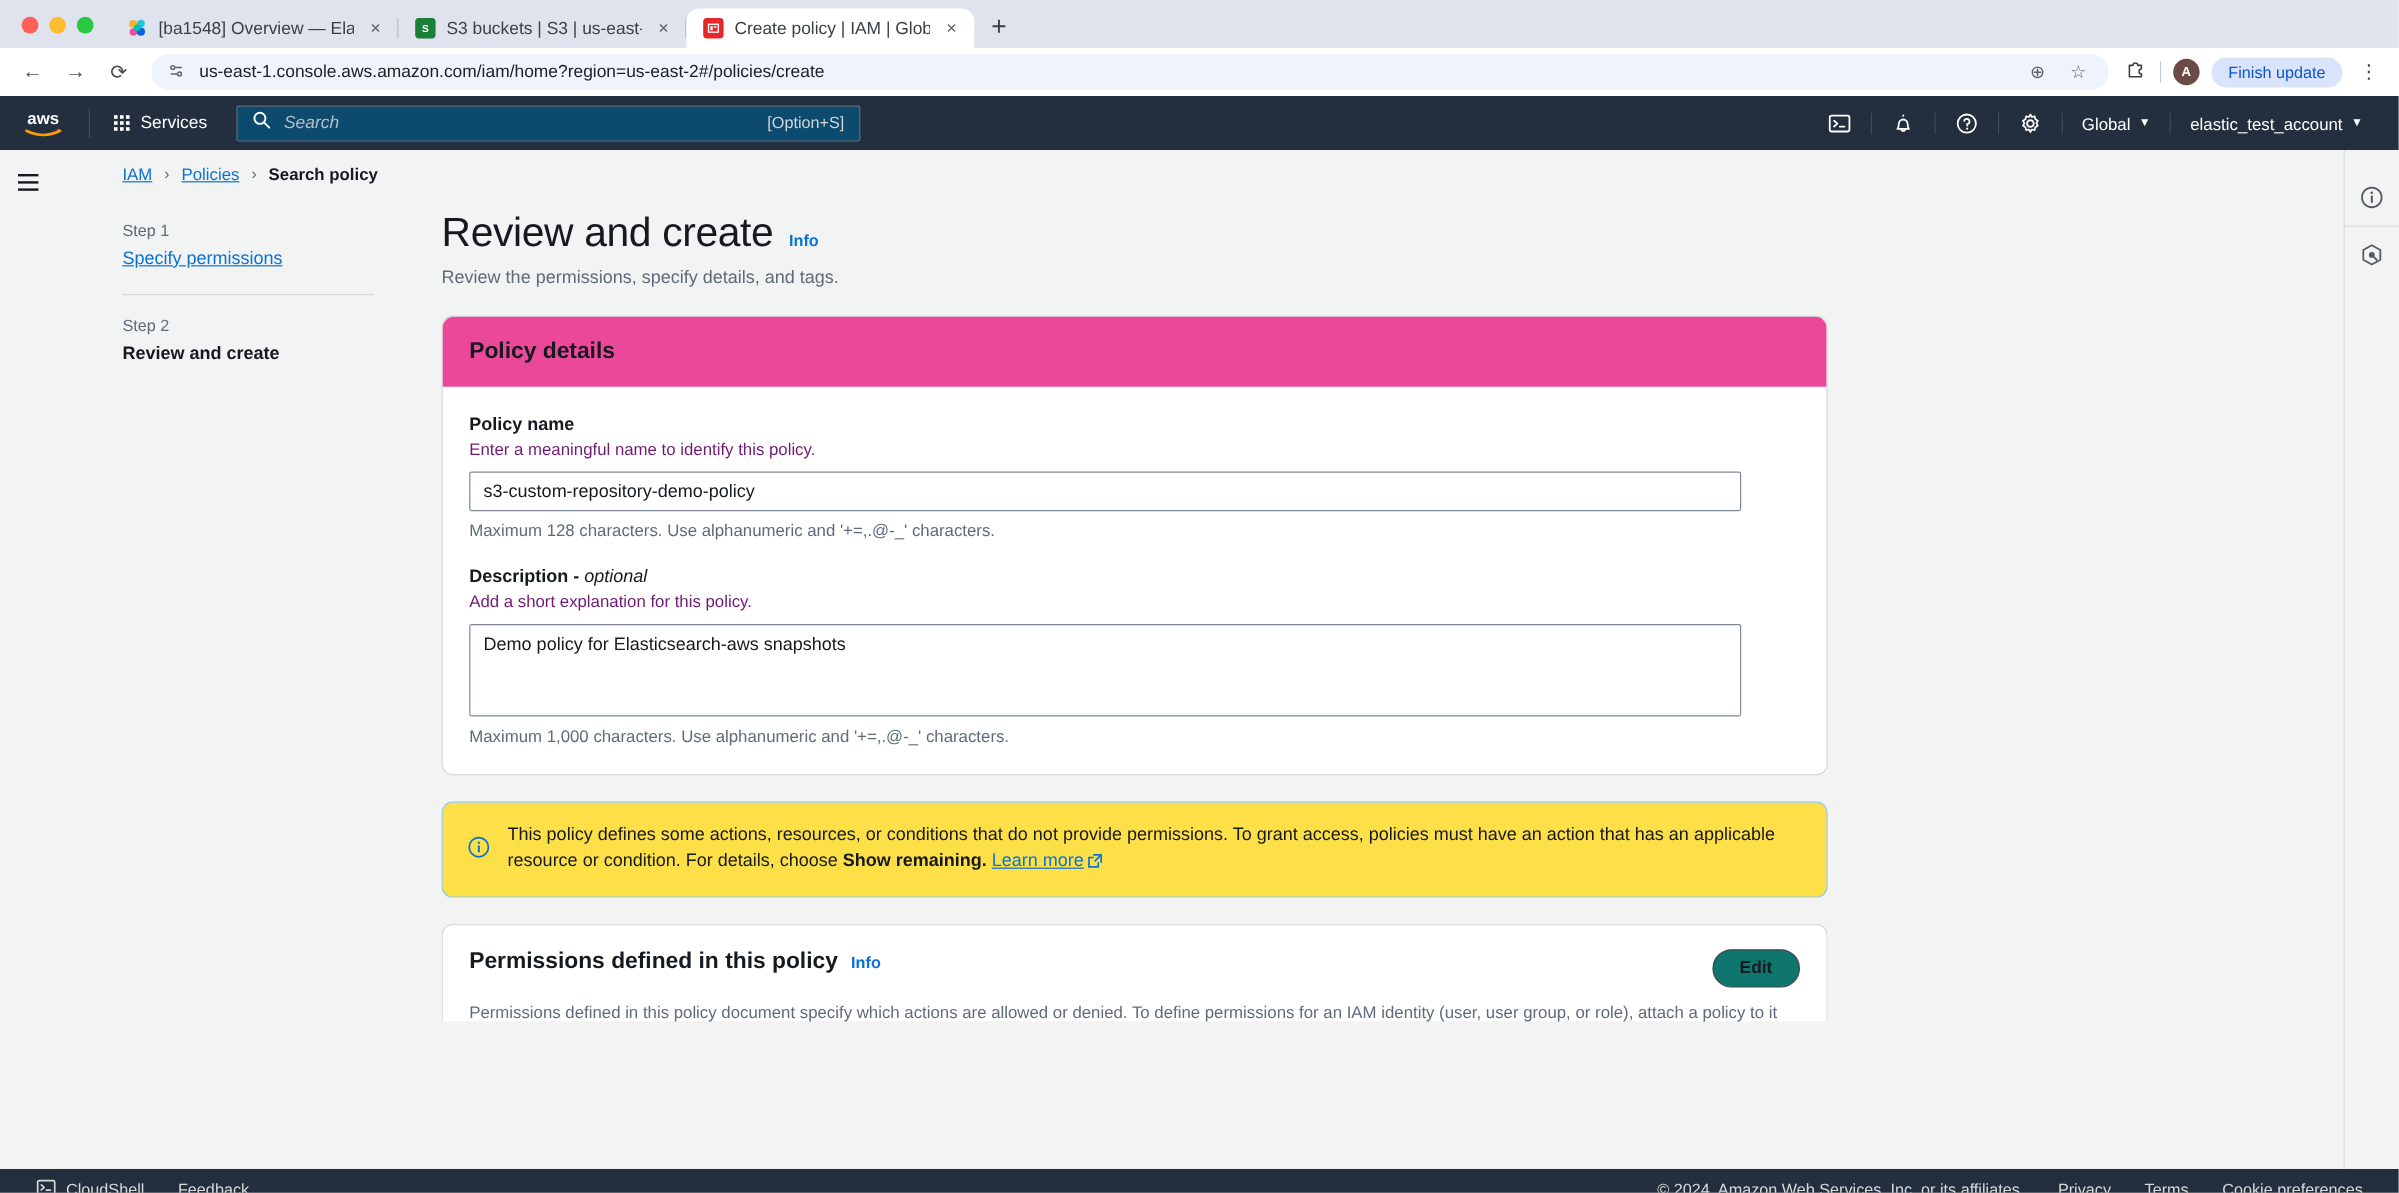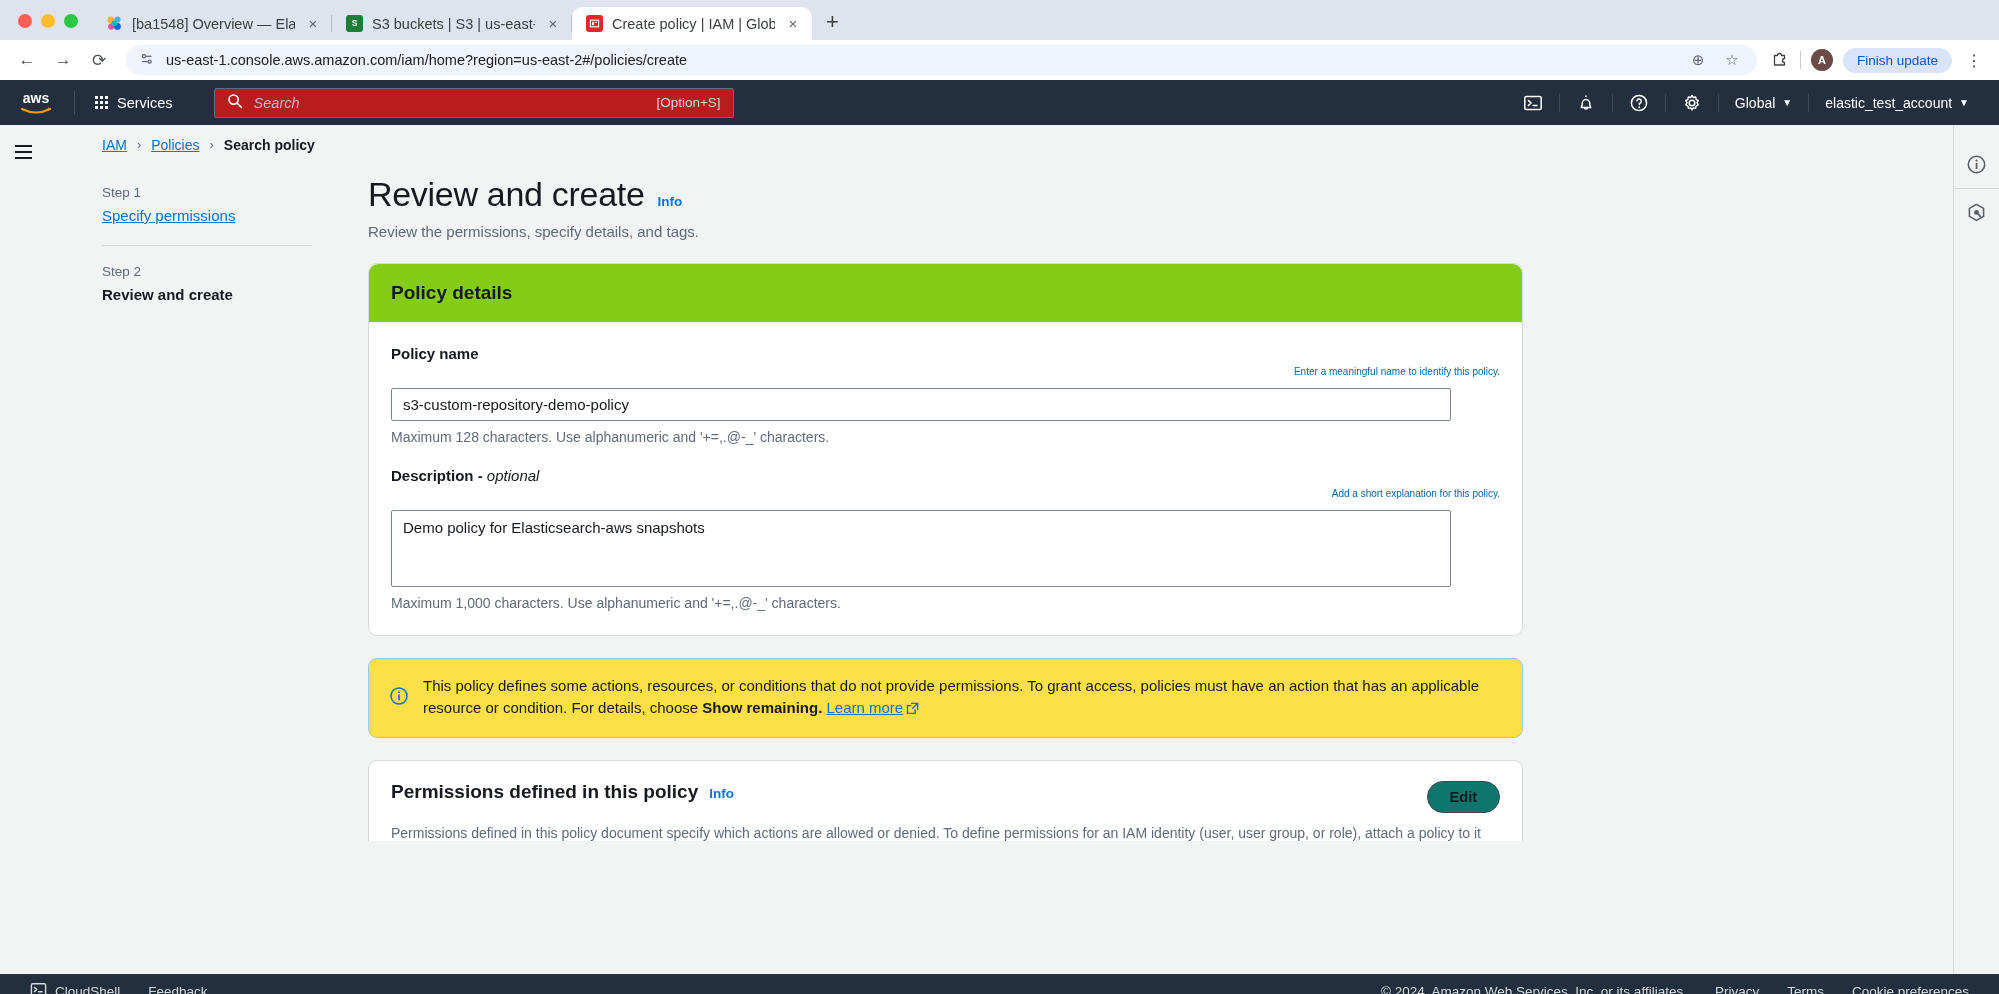--- a/index.html
+++ b/index.html
@@ -78,23 +78,23 @@
   .aws-logo { width: 44px; display: flex; flex-direction: column; align-items: center;
               justify-content: center; margin-right: 6px; }
   .aws-logo svg { display: block; }
   .hdr-sep { width: 1px; height: 24px; background: #3d4b5c; margin: 0 10px; }
   .services-btn { display: flex; align-items: center; gap: 9px; font-size: 14.5px;
                   padding: 6px 10px; border-radius: 3px; }
   .grid-ic { display: grid; grid-template-columns: repeat(3, 3px);
              grid-template-rows: repeat(3, 3px); gap: 2px; }
   .grid-ic i { background: #fff; width: 3px; height: 3px; display: block; }
   .aws-search {
-    flex: 0 1 520px; height: 30px; background: #b91c1c; border: 1px solid #5f6b7a;
+    flex: 0 1 520px; height: 30px; background: #0c4a6e; border: 1px solid #5f6b7a;
     border-radius: 2px; display: flex; align-items: center; padding: 0 12px;
-    gap: 11px; margin-left: 31px;
+    gap: 11px; margin-left: 14px;
   }
   .aws-search .ph { color: #b8bfc8; font-size: 14.5px; font-style: italic; flex: 1; }
   .aws-search .opt { color: #cfd5dc; font-size: 13.5px; }
   .hdr-spacer { flex: 1; }
   .hdr-icons { display: flex; align-items: center; }
   .hdr-ic-btn { padding: 0 16px; display: flex; align-items: center; justify-content: center; }
   .hdr-text-btn { padding: 0 16px; font-size: 14px; display: flex; align-items: center; gap: 7px; }
 
   
   .page { display: flex; height: 849px; background: #f2f3f3; position: relative; }
@@ -117,30 +117,30 @@
   .step-cur { font-size: 15px; color: #16191f; font-weight: bold; }
   .step-rule { height: 1px; background: #d5dbdb; margin: 20px 0 18px 0; }
 
   .main-col { flex: 1; max-width: 1155px; }
   .page-title-row { display: flex; align-items: baseline; gap: 13px; }
   h1.page-title { font-size: 34px; font-weight: 400; color: #16191f; letter-spacing: -0.3px; }
   .info-link { color: #0972d3; font-size: 13.5px; font-weight: bold; text-decoration: none; }
   .page-sub { font-size: 15px; color: #5f6b7a; margin-top: 9px; }
 
   .card { background: #fff; border: 1px solid #d5dbdb; border-radius: 9px; margin-top: 23px; }
-  .card-head { padding: 18px 22px; border-bottom: 1px solid #e9ebed; background: #84cc16;
+  .card-head { padding: 18px 22px; border-bottom: 1px solid #e9ebed; background: #ec4899;
                border-radius: 9px 9px 0 0; display: flex; align-items: baseline; gap: 11px; }
   .card-head h2 { font-size: 19px; color: #16191f; font-weight: bold; }
   .card-body { padding: 22px 22px 24px 22px; }
 
   .field { margin-bottom: 22px; }
   .field:last-child { margin-bottom: 0; }
   .field-label { font-size: 15px; color: #16191f; font-weight: bold; }
   .field-label .optional { font-weight: normal; font-style: italic; }
-  .field-hint { font-size: 10px; color: #0369a1; margin-top: 4px; text-align: right; }
+  .field-hint { font-size: 14px; color: #701a75; margin-top: 4px; }
   .text-input {
     width: 100%; max-width: 1060px; height: 33px; border: 1px solid #7d8998;
     border-radius: 2px; padding: 0 11px; margin-top: 11px;
     font-size: 15px; color: #16191f; font-family: inherit; background: #fff;
     display: flex; align-items: center;
   }
   .textarea {
     width: 100%; max-width: 1060px; height: 77px; border: 1px solid #7d8998;
     border-radius: 2px; padding: 8px 11px; margin-top: 11px;
     font-size: 15px; color: #16191f; font-family: inherit; background: #fff;

